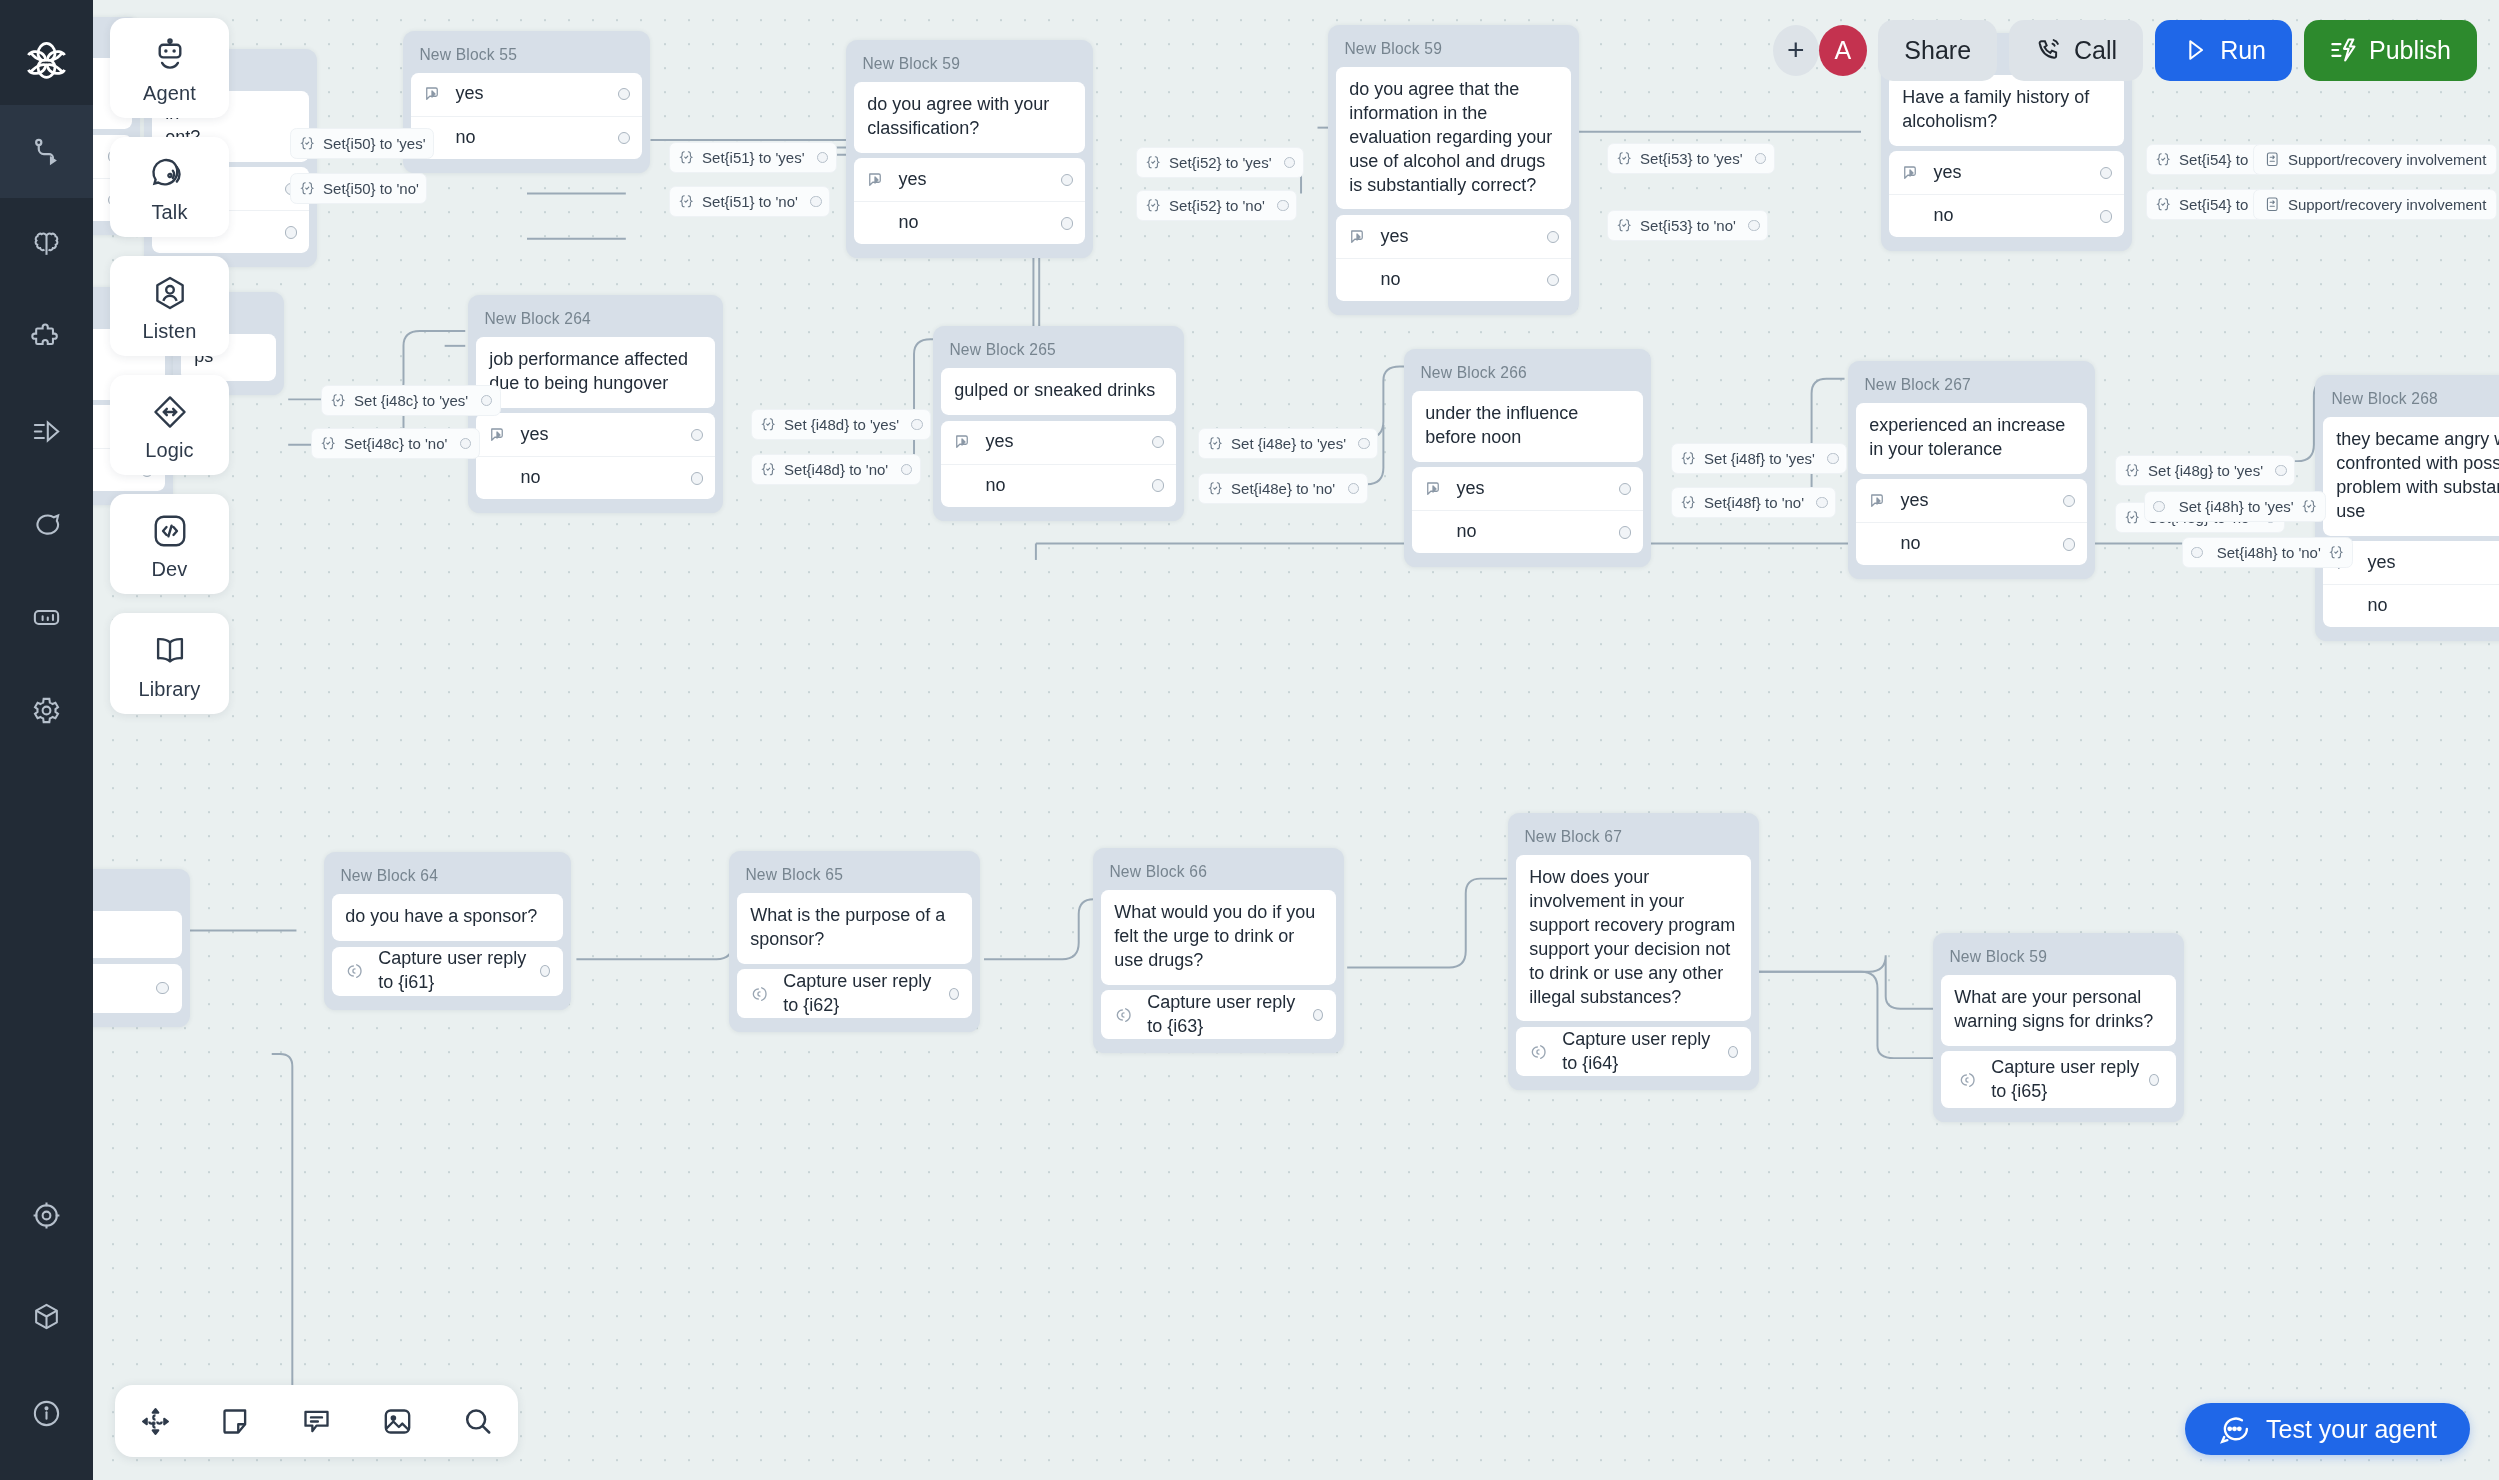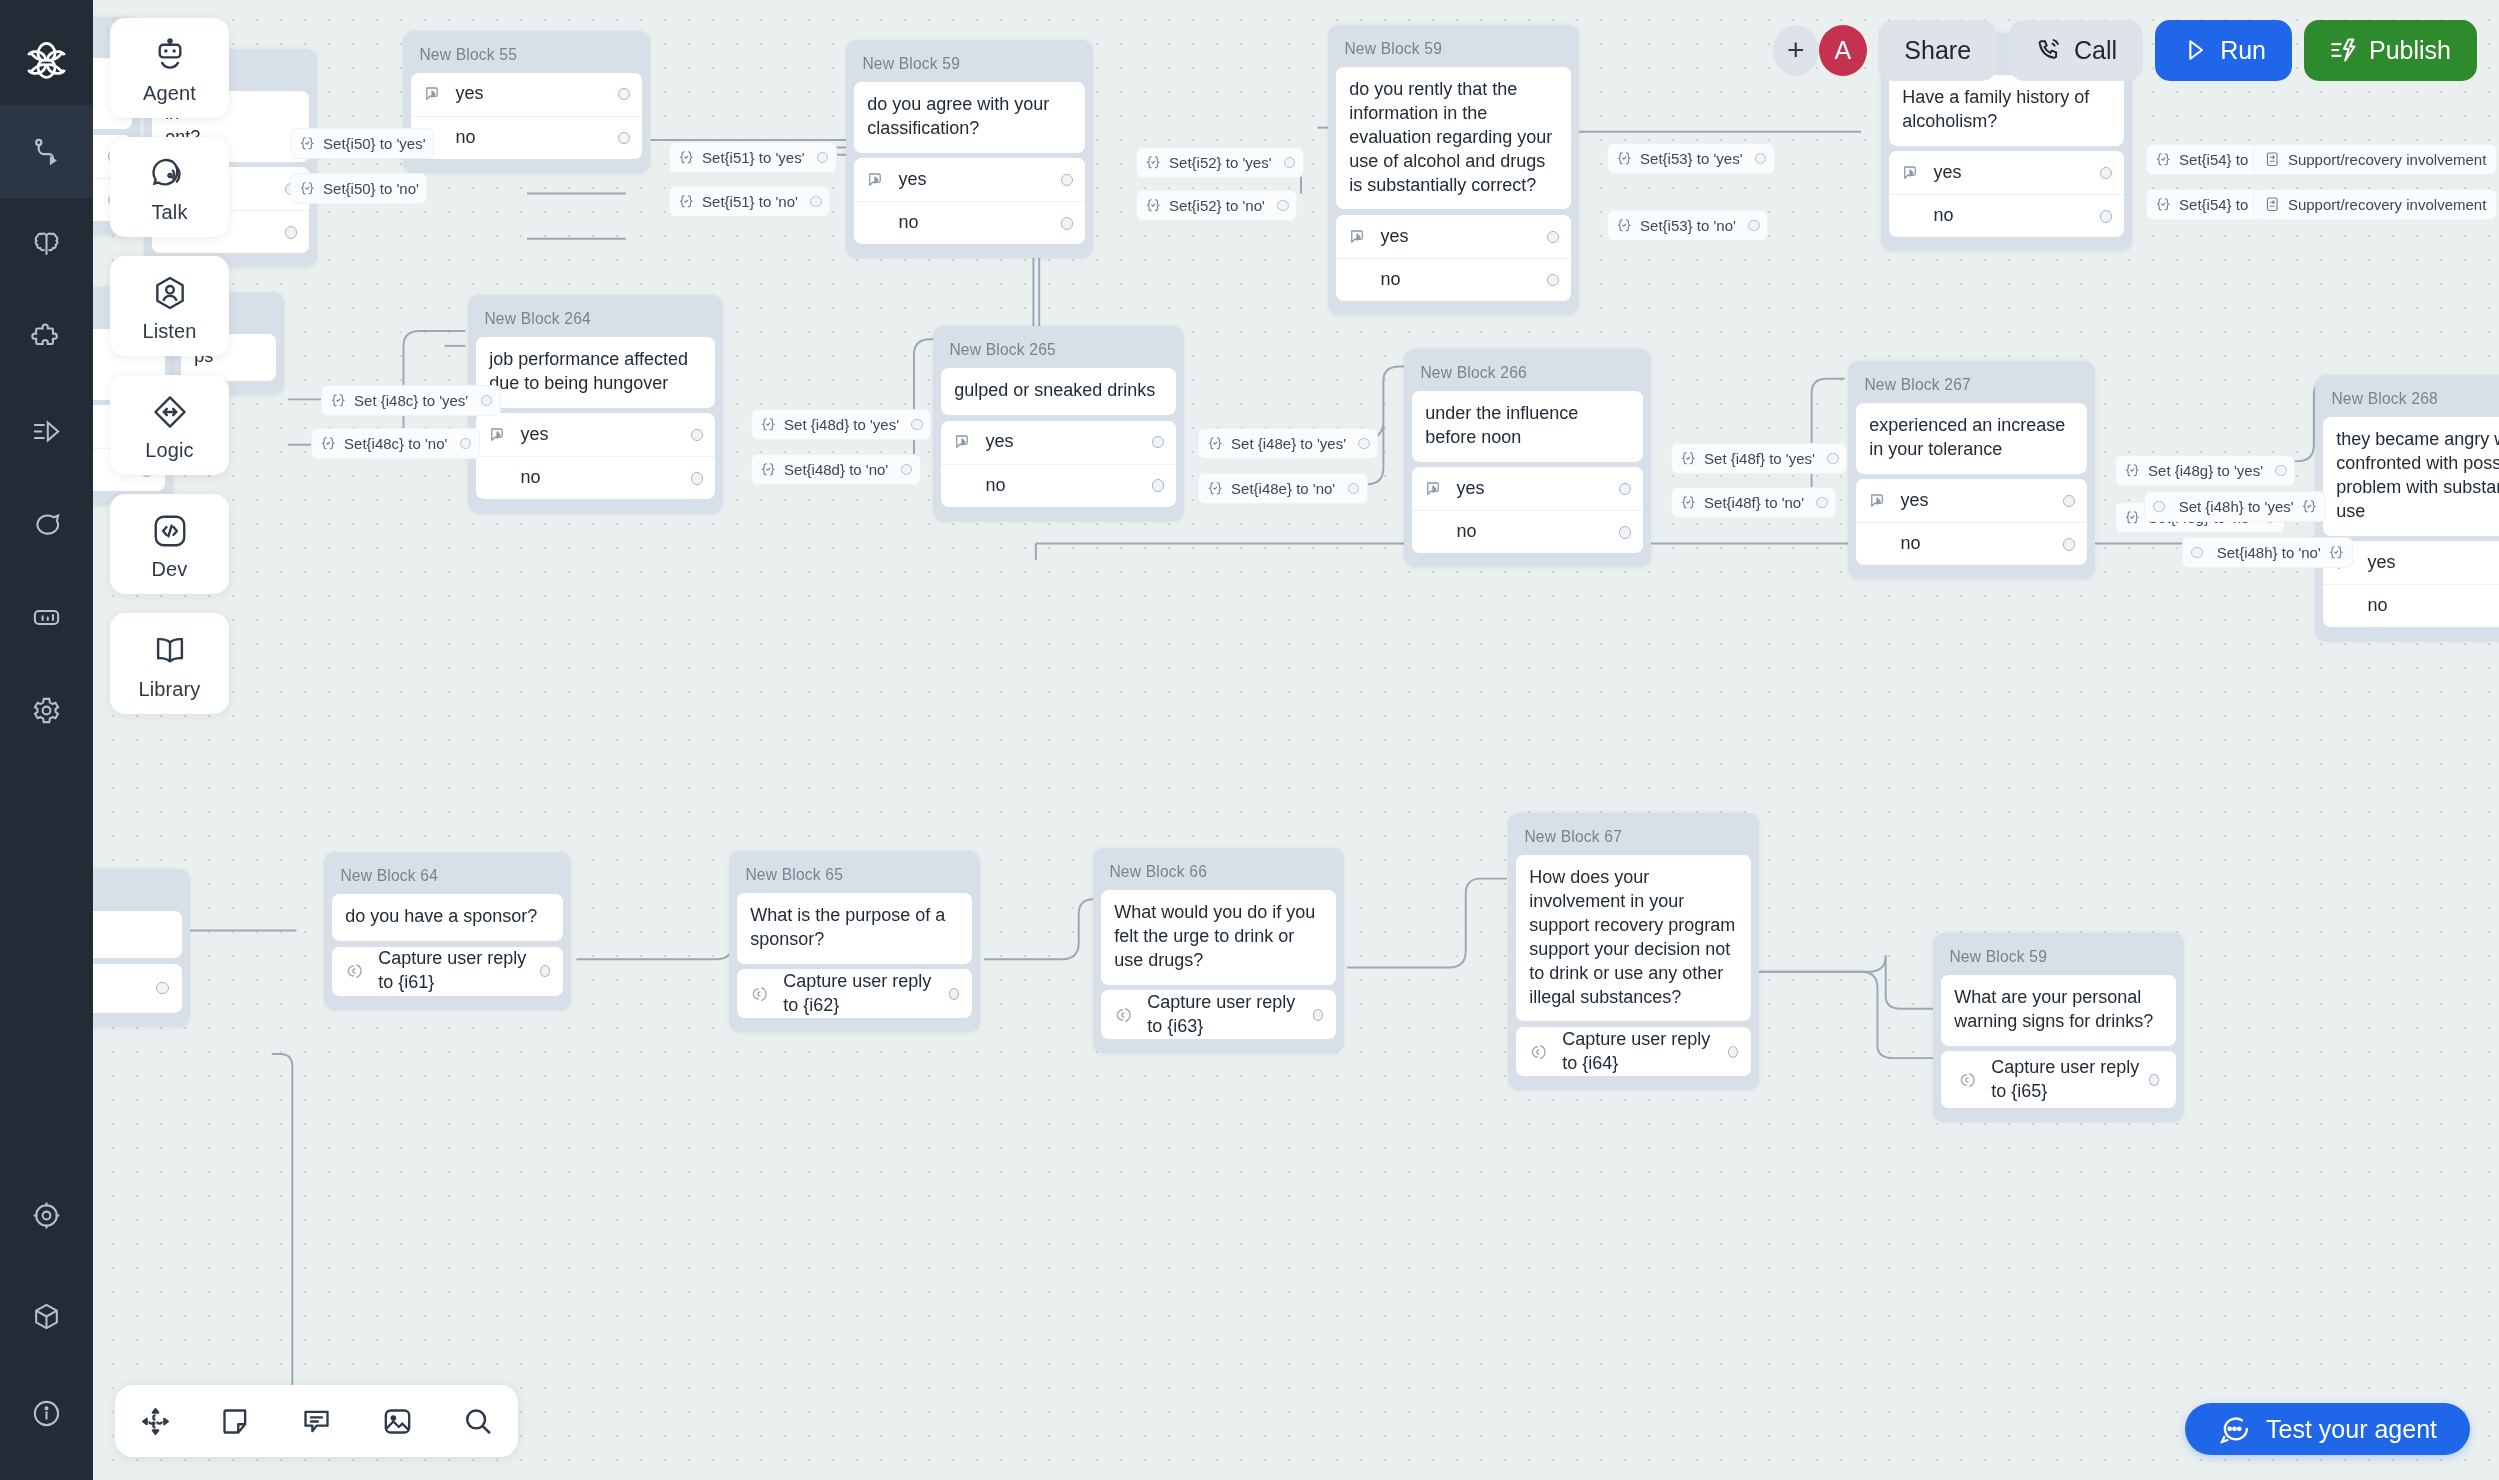--- a/index.html
+++ b/index.html
@@ -460,21 +460,21 @@
       <span class="oicon"></span>
       <span>no</span>
       <span class="spacer"></span>
         <span class="dot"></span>
     </div>
   </div>
 </div>
 
 <div class="node" style="left:1328px; top:25px; width:251px;">
   <div class="node-title">New Block 59</div>
-  <div class="card">do you rently that the information in the evaluation regarding your use of alcohol and drugs is substantially correct?</div>
+  <div class="card">do you agree that the information in the evaluation regarding your use of alcohol and drugs is substantially correct?</div>
   <div class="card opts">
     <div class="opt">
       <span class="oicon">
         <svg viewBox="0 0 24 24" fill="none" stroke="currentColor" stroke-width="1.7" stroke-linejoin="round">
             <path d="M5 4h12a2 2 0 012 2v7a2 2 0 01-2 2H9l-4 4z"></path>
             <path d="M12 8l4 4-4 4z" fill="currentColor"></path>
           </svg>
       </span>
       <span>yes</span>
       <span class="spacer"></span>

